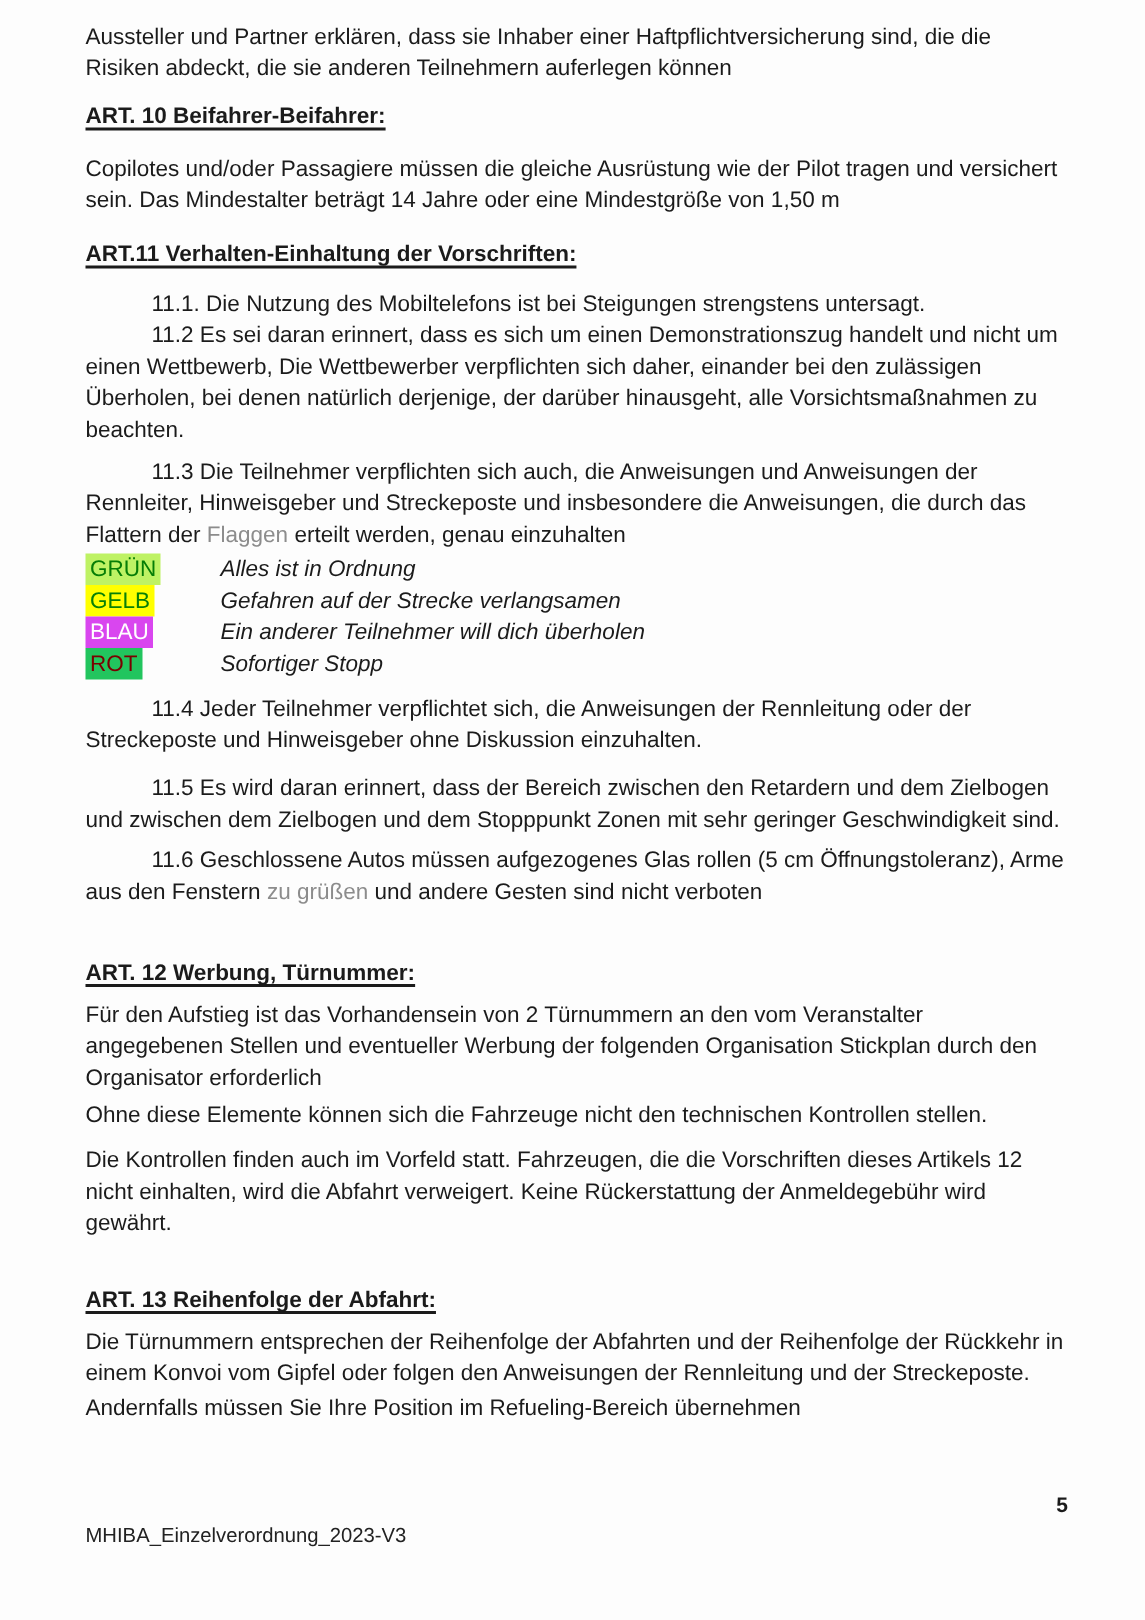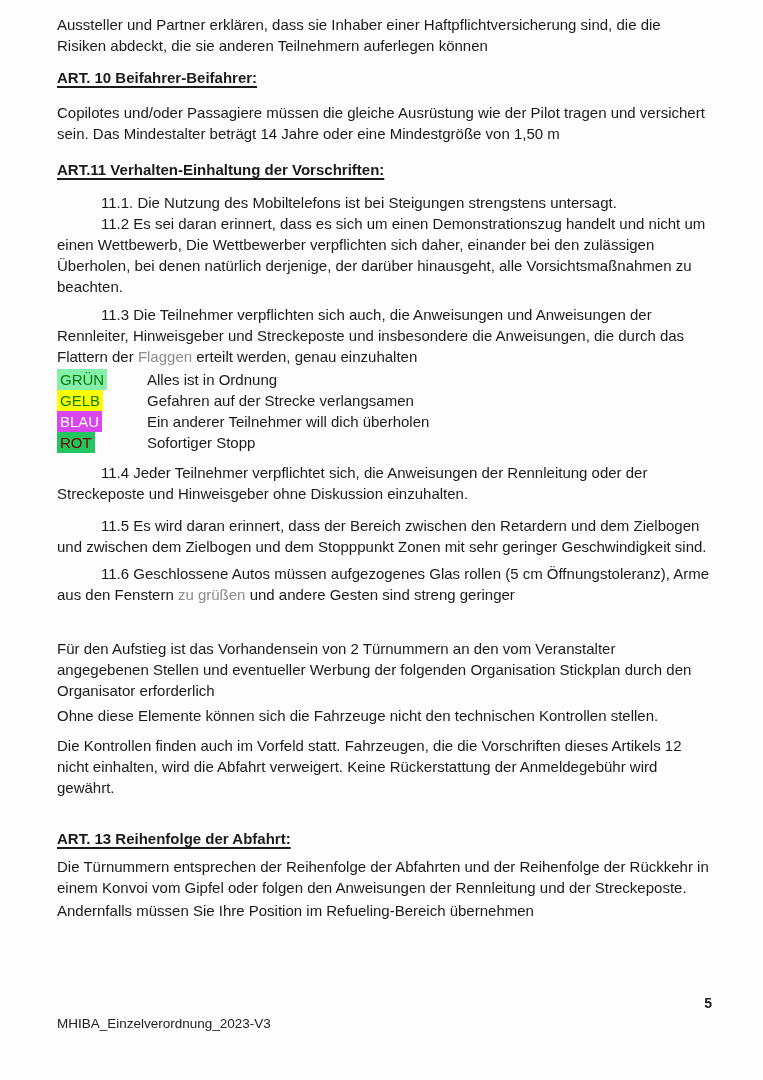--- a/index.html
+++ b/index.html
@@ -32,21 +32,21 @@
   .gray { color: #8c8c8c; }
   
   .g0{margin-bottom:0} .g2{margin-bottom:2px} .g4{margin-bottom:4px}
   .g6{margin-bottom:6px} .g7{margin-bottom:7px} .g9{margin-bottom:9px}
   .g11{margin-bottom:11px} .g12{margin-bottom:12px} .g14{margin-bottom:14px}
   .g15{margin-bottom:15px} .g30{margin-bottom:30px} .g33{margin-bottom:33px}
   
   .flag-row { display: flex; line-height: 21px; }
   .flag-col { flex: 0 0 90px; }
   .flag-chip { display: inline-block; padding: 0 3px; }
-  .flag-desc { flex: 1; }
+  .flag-desc { flex: 1; font-style: italic; }
   
   .page-number {
     position: absolute; top: 994px; right: 51px;
     font-weight: bold; font-size: 14px; line-height: 18px;
   }
   .doc-footer {
     position: absolute; top: 1015px; left: 57px;
     font-size: 13.5px; color: #222; line-height: 17px;
   }
 </style>
@@ -60,41 +60,42 @@
   <p class="heading g14">ART. 10 Beifahrer-Beifahrer:</p>
   <p class="g15">Copilotes und/oder Passagiere müssen die gleiche Ausrüstung wie der Pilot tragen und versichert sein. Das Mindestalter beträgt 14 Jahre oder eine Mindestgröße von 1,50 m</p>
 
   <p class="heading g12">ART.11 Verhalten-Einhaltung der Vorschriften:</p>
   <p class="indent g0">11.1. Die Nutzung des Mobiltelefons ist bei Steigungen strengstens untersagt.</p>
   <p class="indent g7">11.2 Es sei daran erinnert, dass es sich um einen Demonstrationszug handelt und nicht um einen Wettbewerb, Die Wettbewerber verpflichten sich daher, einander bei den zulässigen Überholen, bei denen natürlich derjenige, der darüber hinausgeht, alle Vorsichtsmaßnahmen zu beachten.</p>
   <p class="indent g2"><span>11.3 Die Teilnehmer verpflichten sich auch, die Anweisungen und Anweisungen der Rennleiter, Hinweisgeber und Streckeposte und insbesondere die Anweisungen, die durch das Flattern der </span><span class="gray" style="color: rgb(140, 140, 140);">Flaggen</span><span> erteilt werden, genau einzuhalten</span></p>
 
   <div class="g9">
     <div class="flag-row">
-      <span class="flag-col"><span class="flag-chip" style="background: #86efac; color: rgb(6, 125, 6);">GRÜN</span></span>
+      <span class="flag-col"><span class="flag-chip" style="background: #bef264; color: rgb(6, 125, 6);">GRÜN</span></span>
       <span class="flag-desc">Alles ist in Ordnung</span>
     </div>
     <div class="flag-row">
       <span class="flag-col"><span class="flag-chip" style="background: rgb(255, 255, 0); color: rgb(7, 128, 7);">GELB</span></span>
       <span class="flag-desc">Gefahren auf der Strecke verlangsamen</span>
     </div>
     <div class="flag-row">
       <span class="flag-col"><span class="flag-chip" style="background: #d946ef; color: rgb(255, 255, 255);">BLAU</span></span>
       <span class="flag-desc">Ein anderer Teilnehmer will dich überholen</span>
     </div>
     <div class="flag-row">
       <span class="flag-col"><span class="flag-chip" style="background: #22c55e; color: rgb(122, 0, 0);">ROT</span></span>
       <span class="flag-desc">Sofortiger Stopp</span>
     </div>
   </div>
 
   <p class="indent g11">11.4 Jeder Teilnehmer verpflichtet sich, die Anweisungen der Rennleitung oder der Streckeposte und Hinweisgeber ohne Diskussion einzuhalten.</p>
   <p class="indent g6">11.5 Es wird daran erinnert, dass der Bereich zwischen den Retardern und dem Zielbogen und zwischen dem Zielbogen und dem Stopppunkt Zonen mit sehr geringer Geschwindigkeit sind.</p>
-  <p class="indent g33"><span>11.6 Geschlossene Autos müssen aufgezogenes Glas rollen (5 cm Öffnungstoleranz), Arme aus den Fenstern </span><span class="gray" style="color: rgb(140, 140, 140);">zu grüßen</span><span> und andere Gesten sind streng geringer</span></p>
+  <p class="indent g33"><span>11.6 Geschlossene Autos müssen aufgezogenes Glas rollen (5 cm Öffnungstoleranz), Arme aus den Fenstern </span><span class="gray" style="color: rgb(140, 140, 140);">zu grüßen</span><span> und andere Gesten sind nicht verboten</span></p>
 
+  <p class="heading g7">ART. 12 Werbung, Türnummer:</p>
   <p class="g4">Für den Aufstieg ist das Vorhandensein von 2 Türnummern an den vom Veranstalter angegebenen Stellen und eventueller Werbung der folgenden Organisation Stickplan durch den Organisator erforderlich</p>
   <p class="g9">Ohne diese Elemente können sich die Fahrzeuge nicht den technischen Kontrollen stellen.</p>
   <p class="g30">Die Kontrollen finden auch im Vorfeld statt.  Fahrzeugen, die die Vorschriften dieses Artikels 12 nicht einhalten, wird die Abfahrt verweigert. Keine Rückerstattung der Anmeldegebühr wird gewährt.</p>
 
   <p class="heading g7">ART. 13 Reihenfolge der Abfahrt:</p>
   <p class="g2">Die Türnummern entsprechen der Reihenfolge der Abfahrten und der Reihenfolge der Rückkehr in einem Konvoi vom Gipfel oder folgen den Anweisungen der Rennleitung und der Streckeposte.</p>
   <p class="g0">Andernfalls müssen Sie Ihre Position im Refueling-Bereich übernehmen</p>
 
   <div class="page-number">5</div>
   <div class="doc-footer">MHIBA_Einzelverordnung_2023-V3</div>

